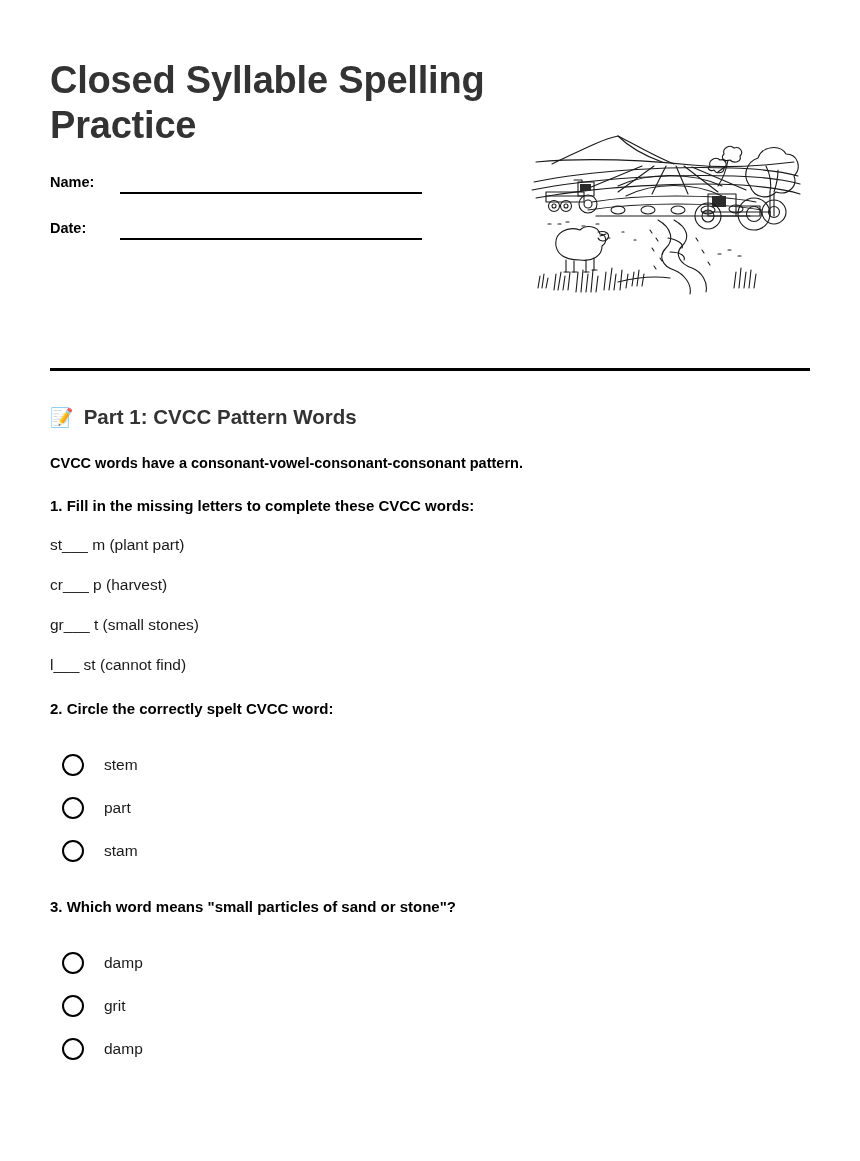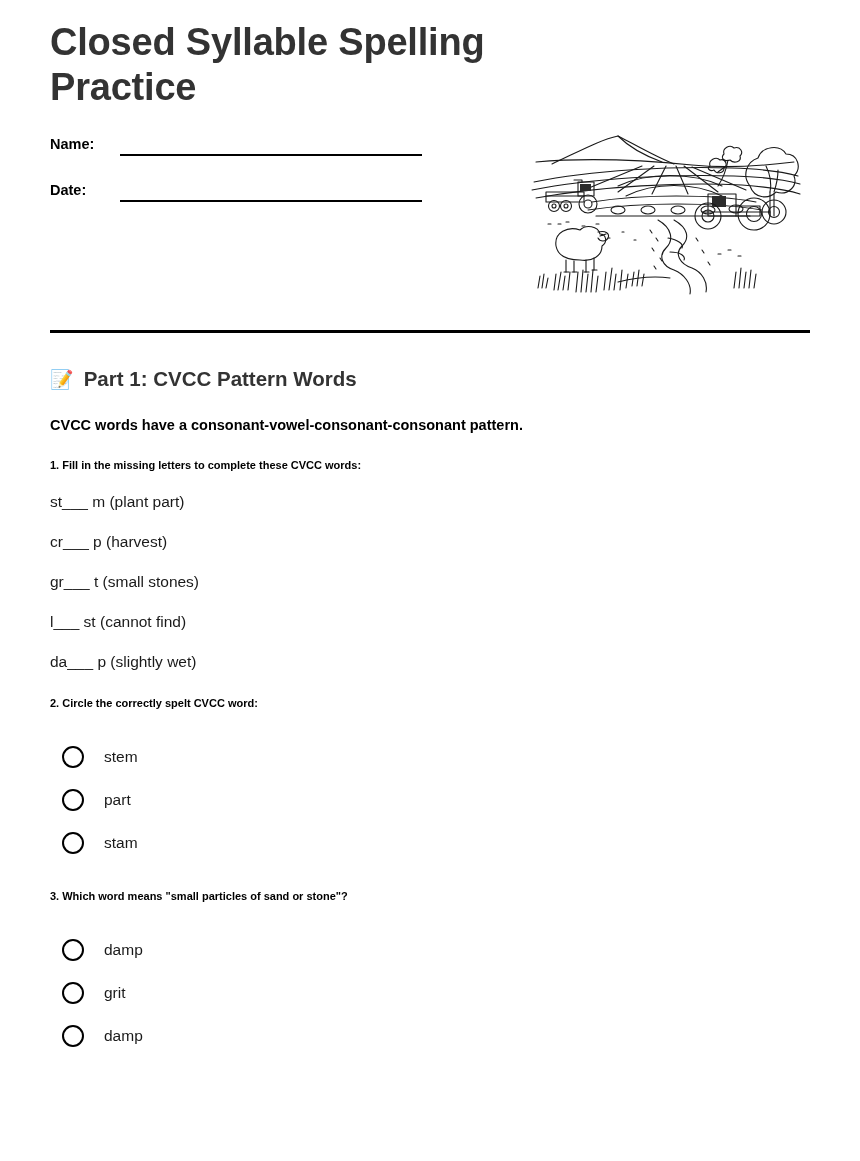--- a/index.html
+++ b/index.html
@@ -19,21 +19,21 @@
     position: relative;
     width: 860px;
     height: 1161px;
     box-sizing: border-box;
     padding: 0 50px;
   }
 
   
   .header-zone {
     position: relative;
-    padding-top: 20px;
+    padding-top: 58px;
     min-height: 262px;
   }
   .doc-title {
     font-size: 38px;
     font-weight: bold;
     color: #333333;
     line-height: 1.18;
     letter-spacing: -0.2px;
     margin: 0;
     width: 470px;
@@ -92,21 +92,21 @@
     line-height: 1;
   }
   .intro-line {
     margin-top: 26px;
     font-size: 14.5px;
     font-weight: bold;
     color: #000;
   }
   .question-prompt {
     margin-top: 26px;
-    font-size: 11px;
+    font-size: 15px;
     font-weight: bold;
     color: #000;
   }
   .blank-item {
     margin-top: 22px;
     font-size: 15.5px;
     font-weight: normal;
     color: #1a1a1a;
   }
   .blank-item:first-of-type { margin-top: 20px; }
@@ -261,21 +261,20 @@
   </div>
 
   <div class="intro-line">CVCC words have a consonant-vowel-consonant-consonant pattern.</div>
 
   <div class="q-block">
     <div class="question-prompt">1. Fill in the missing letters to complete these CVCC words:</div>
     <div class="blank-item">st___ m (plant part)</div>
     <div class="blank-item">cr___ p (harvest)</div>
     <div class="blank-item">gr___ t (small stones)</div>
     <div class="blank-item">l___ st (cannot find)</div>
-    <div class="blank-item">da___ p (slightly wet)</div>
   </div>
 
   <div class="q-block">
     <div class="question-prompt">2. Circle the correctly spelt CVCC word:</div>
     <div class="options">
       <div class="option-row">
         <span class="option-circle"></span>
         <span class="option-label">stem</span>
       </div>
       <div class="option-row">

